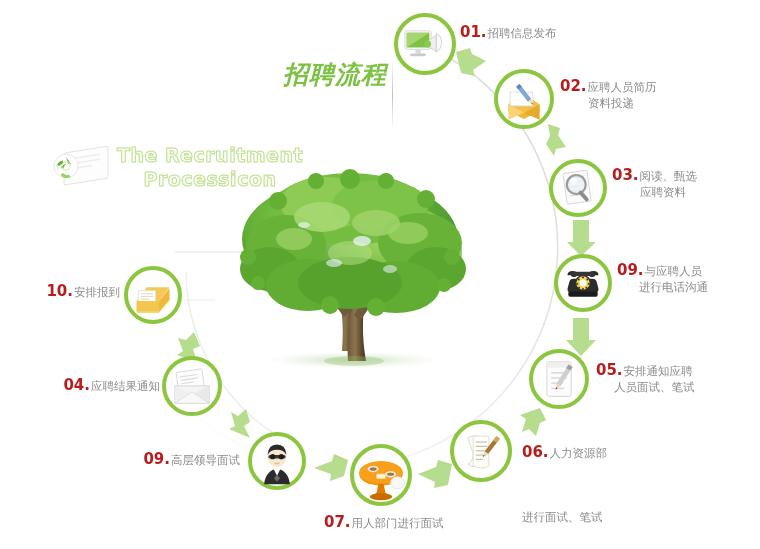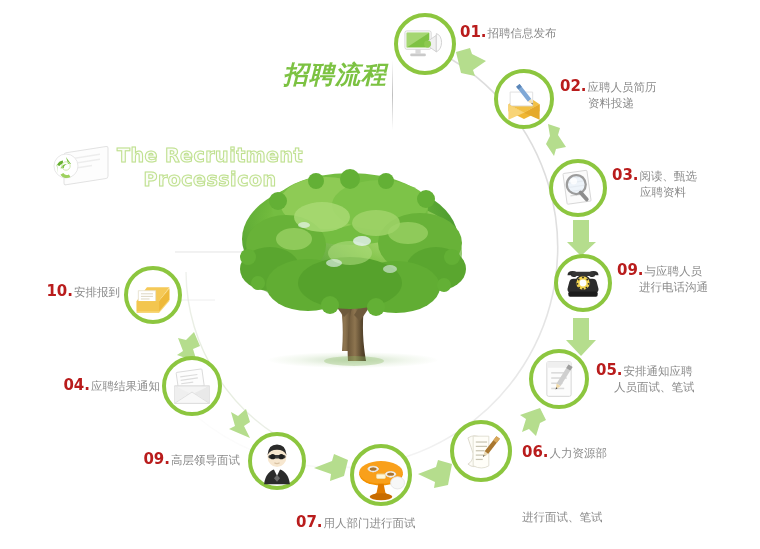--- a/index.html
+++ b/index.html
@@ -65,21 +65,21 @@
     position:absolute;white-space:nowrap;line-height:15px;
     font-size:11.5px;color:#8d8d8d;
   }
   .label .num{
     font-size:15px;font-weight:bold;color:#b91c1c;
     letter-spacing:0;margin-right:1px;
   }
   .label .txt{font-size:11.5px;color:#8a8a8a;}
   .label.two-line{line-height:16px;}
   .label .l2{display:block;}
-  .label.c{text-align:center;}
+  .label.c{text-align:center;margin-left:28px;}
   .label.r{text-align:right;}
 
   .arrow{position:absolute;}
 </style>
 </head>
 <body>
 
 <div id="stage">
 
   <svg class="arc-svg" viewBox="0 0 760 549">

